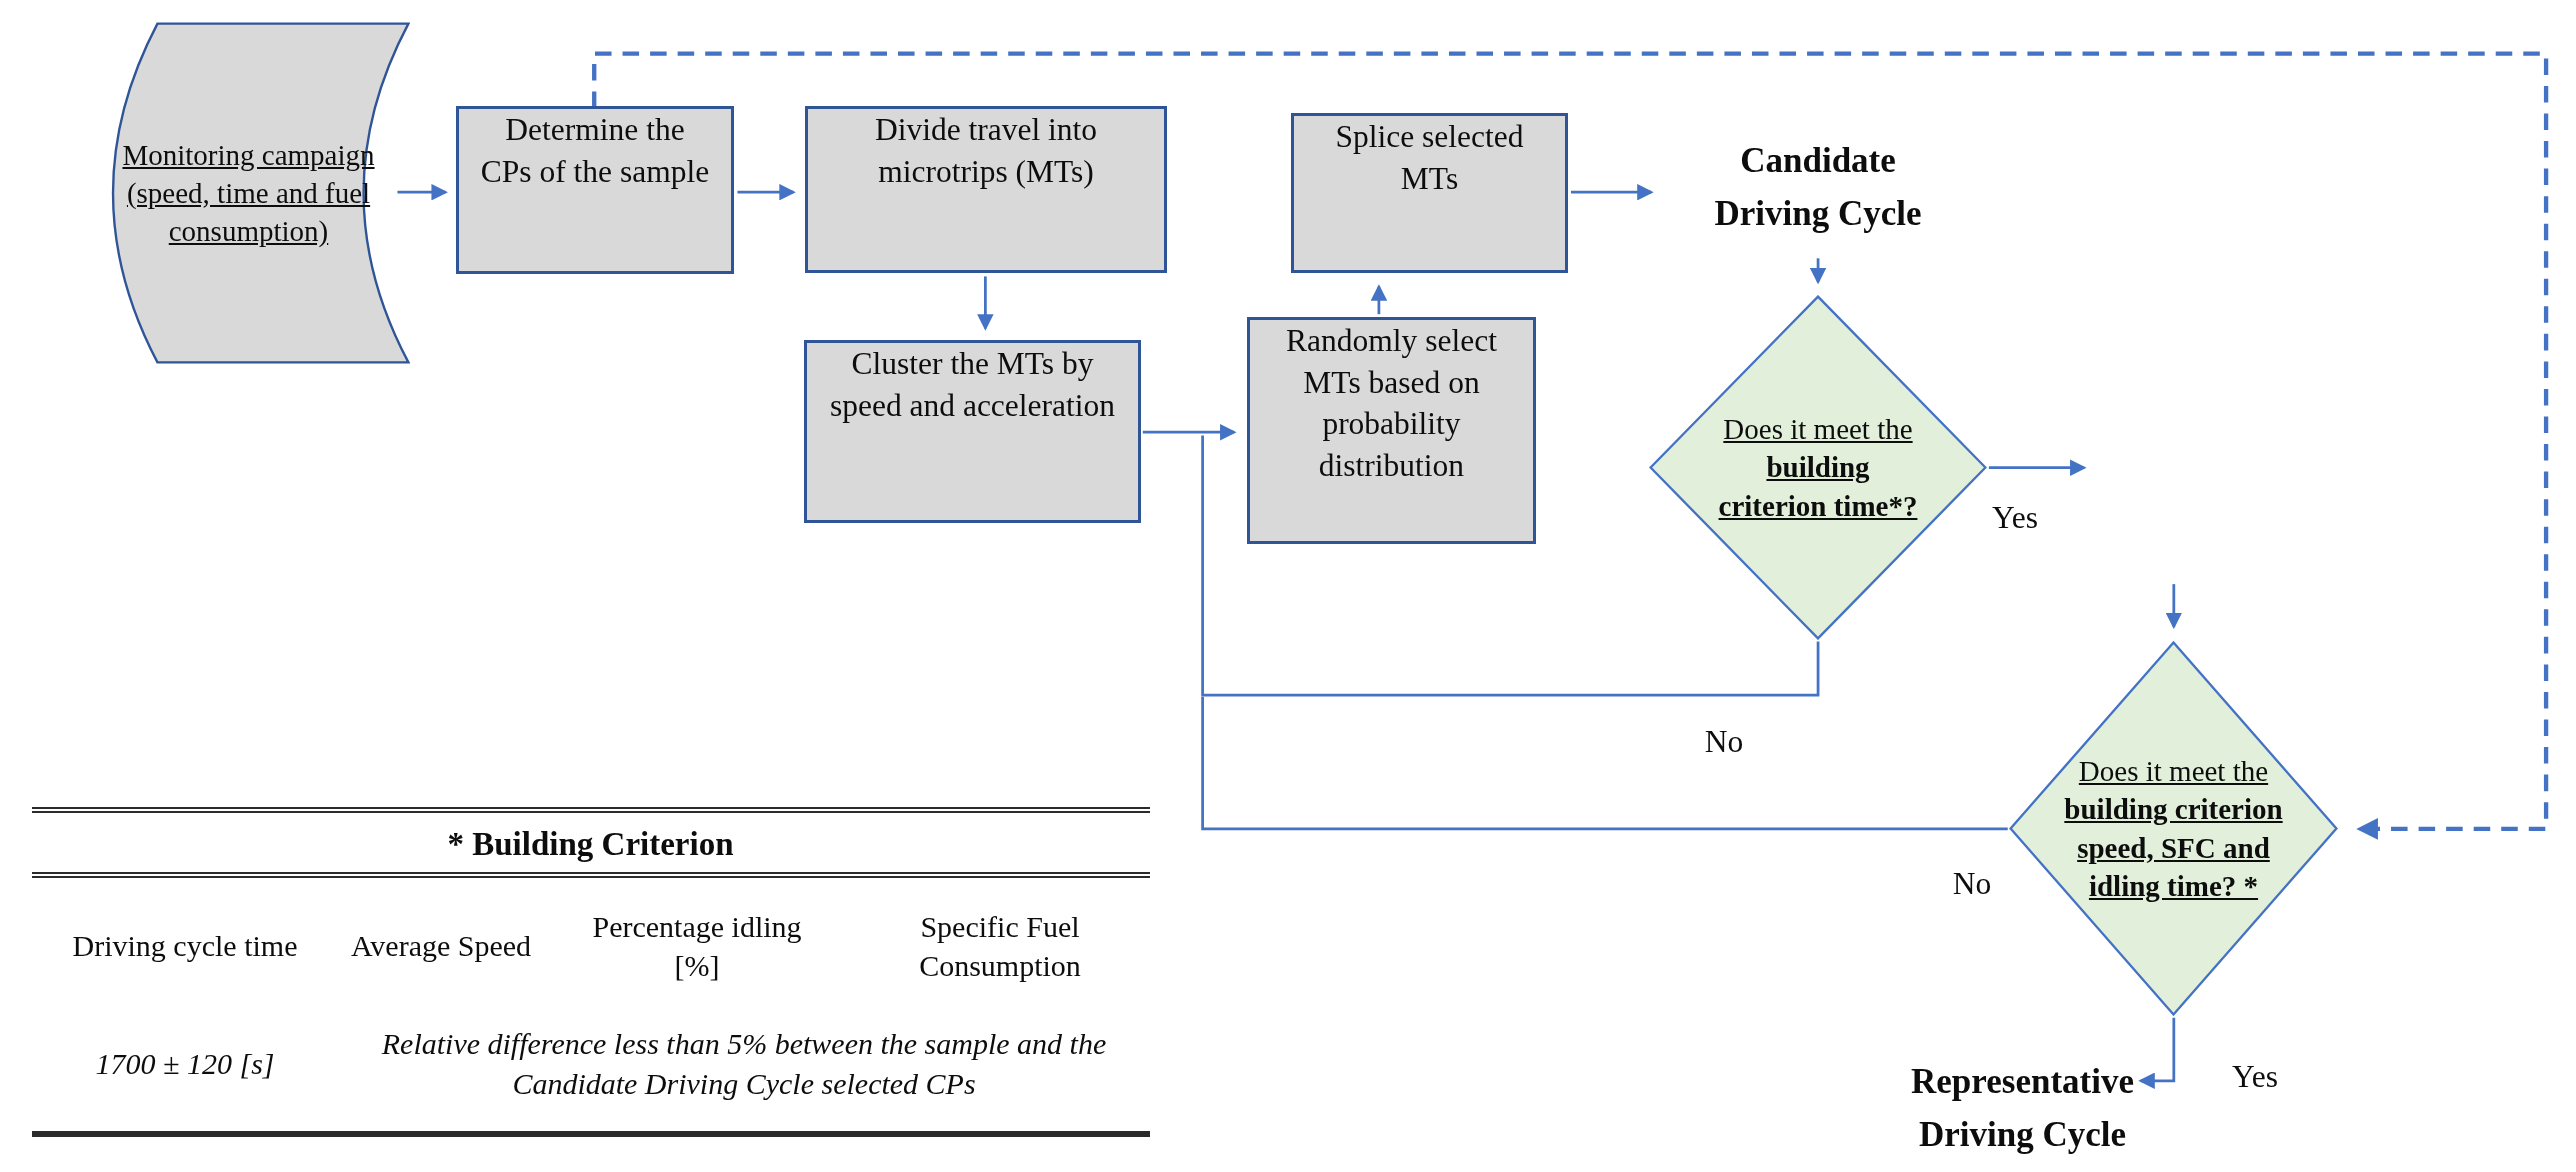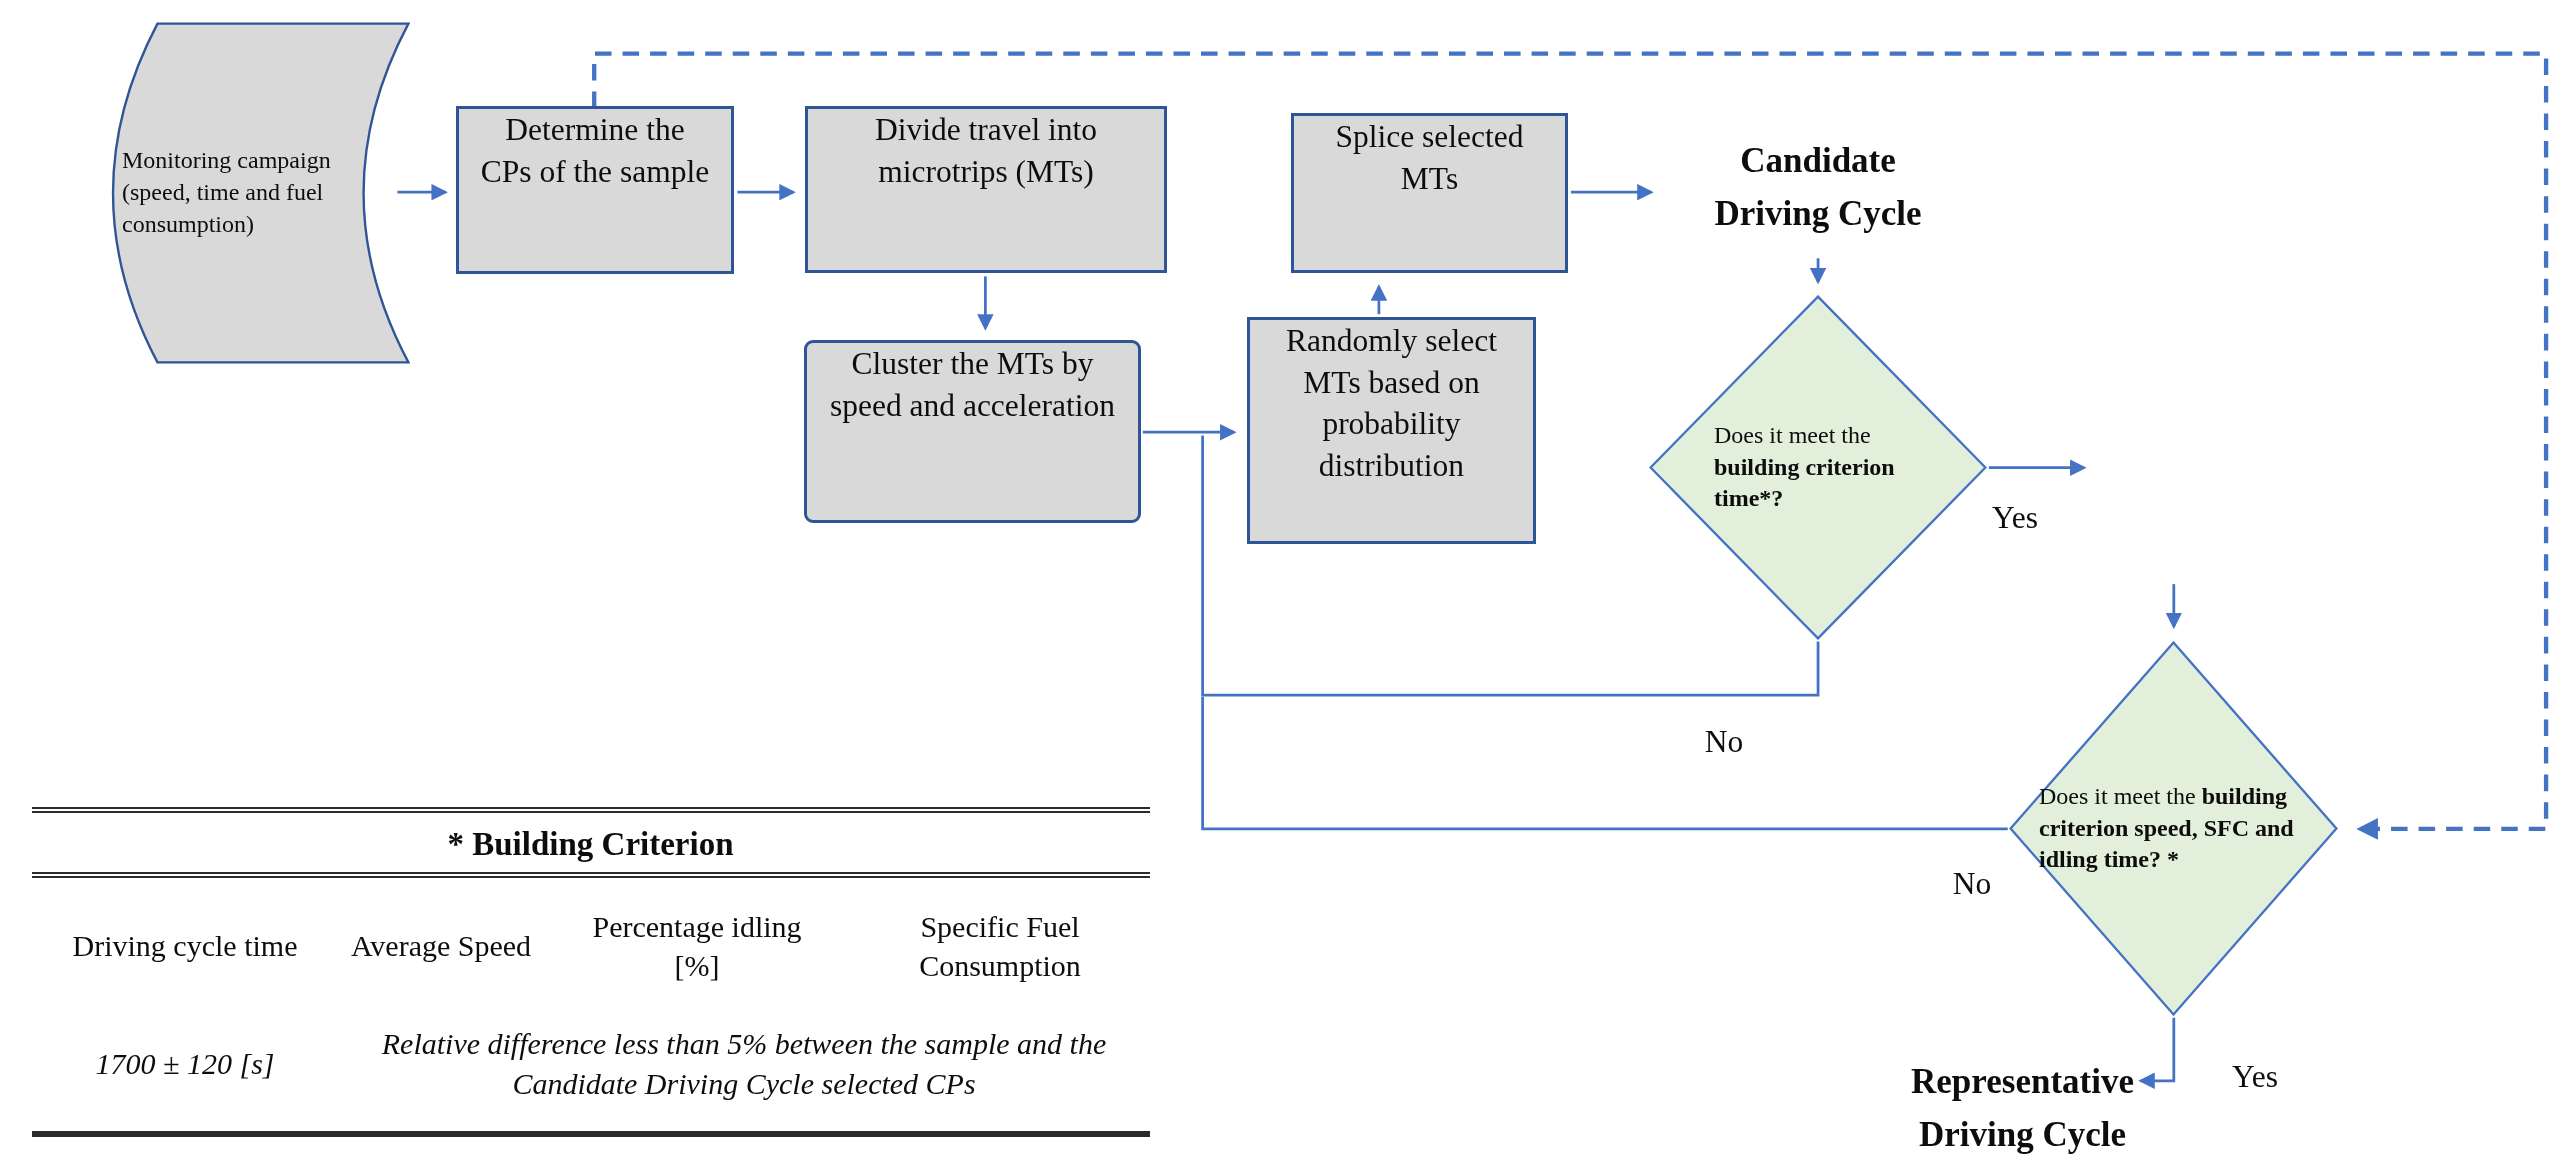--- a/index.html
+++ b/index.html
@@ -8,21 +8,21 @@
     font-family:"Liberation Serif","DejaVu Serif",serif;color:#0d0d0d;
     overflow:hidden;
   }
   .wires{position:absolute;left:0;top:0;width:2576px;height:1173px;}
   .node{position:absolute;display:flex;align-items:flex-start;justify-content:center;
     text-align:center;font-size:31.5px;line-height:1.32;}
   .pbox{background:#d9d9d9;border:3.1px solid #2f5597;box-sizing:border-box;}
   .shapewrap{position:absolute;}
   .shapewrap svg{position:absolute;left:0;top:0;width:100%;height:100%;}
   .overlaytext{position:absolute;display:flex;align-items:center;justify-content:center;
-    font-size:24px;line-height:1.32;}
+    text-align:center;font-size:29px;line-height:1.32;text-decoration:underline;}
   .freelabel{position:absolute;text-align:center;font-size:31.5px;line-height:1.5;}
   .bigbold{font-weight:bold;font-size:35px;line-height:1.5;}
   
   .btable{position:absolute;left:31.5px;top:807px;width:1118px;height:334px;}
   .rule{position:absolute;left:0;width:1118px;}
   .rule.double{height:2.4px;border-top:2.4px solid #2b2b2b;border-bottom:2.4px solid #2b2b2b;}
   .rule.single{height:5.5px;background:#2b2b2b;}
   .ttl{position:absolute;left:0;top:19px;width:1118px;text-align:center;
     font-weight:bold;font-size:33px;}
   .hrow{position:absolute;left:0;top:88px;width:1118px;height:101px;
@@ -71,21 +71,21 @@
   </div>
 
   <div class="node pbox" style="left:456px;top:106px;width:278px;height:168px;padding:0 19px;">
     <span>Determine the CPs of the sample</span>
   </div>
 
   <div class="node pbox" style="left:805px;top:106px;width:362px;height:167px;padding:0 22px;">
     <span>Divide travel into microtrips (MTs)</span>
   </div>
 
-  <div class="node pbox" style="left:804px;top:340px;width:337px;height:183px;padding:0 15.7px;border-radius:9px;">
+  <div class="node pbox" style="left:804px;top:340px;width:337px;height:183px;padding:0 15.7px;">
     <span>Cluster the MTs by speed and acceleration</span>
   </div>
 
   <div class="node pbox" style="left:1247px;top:317px;width:289px;height:227px;padding:0 20.5px;">
     <span>Randomly select MTs based on probability distribution</span>
   </div>
 
   <div class="node pbox" style="left:1291px;top:113px;width:277px;height:160px;padding:0 39px;">
     <span>Splice selected MTs</span>
   </div>

